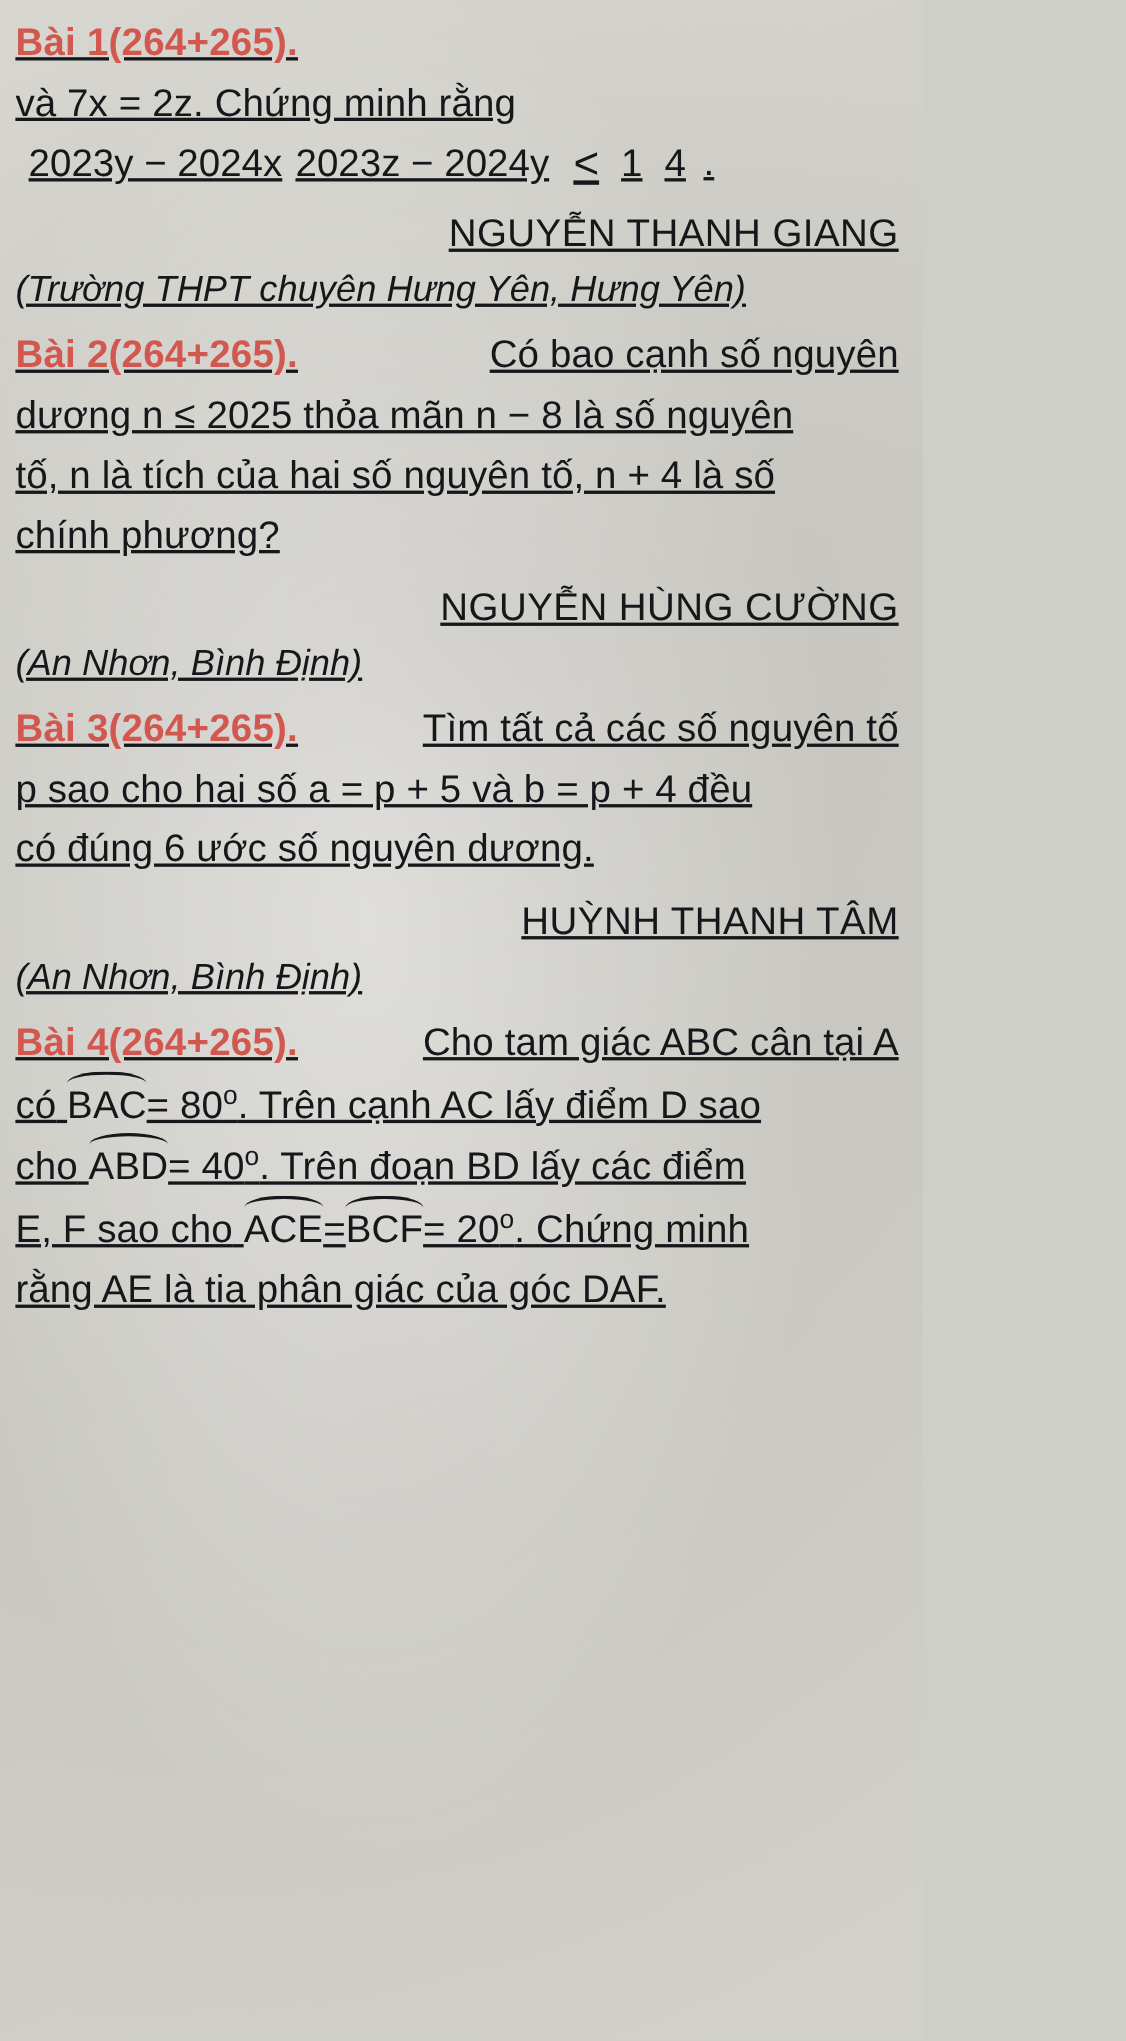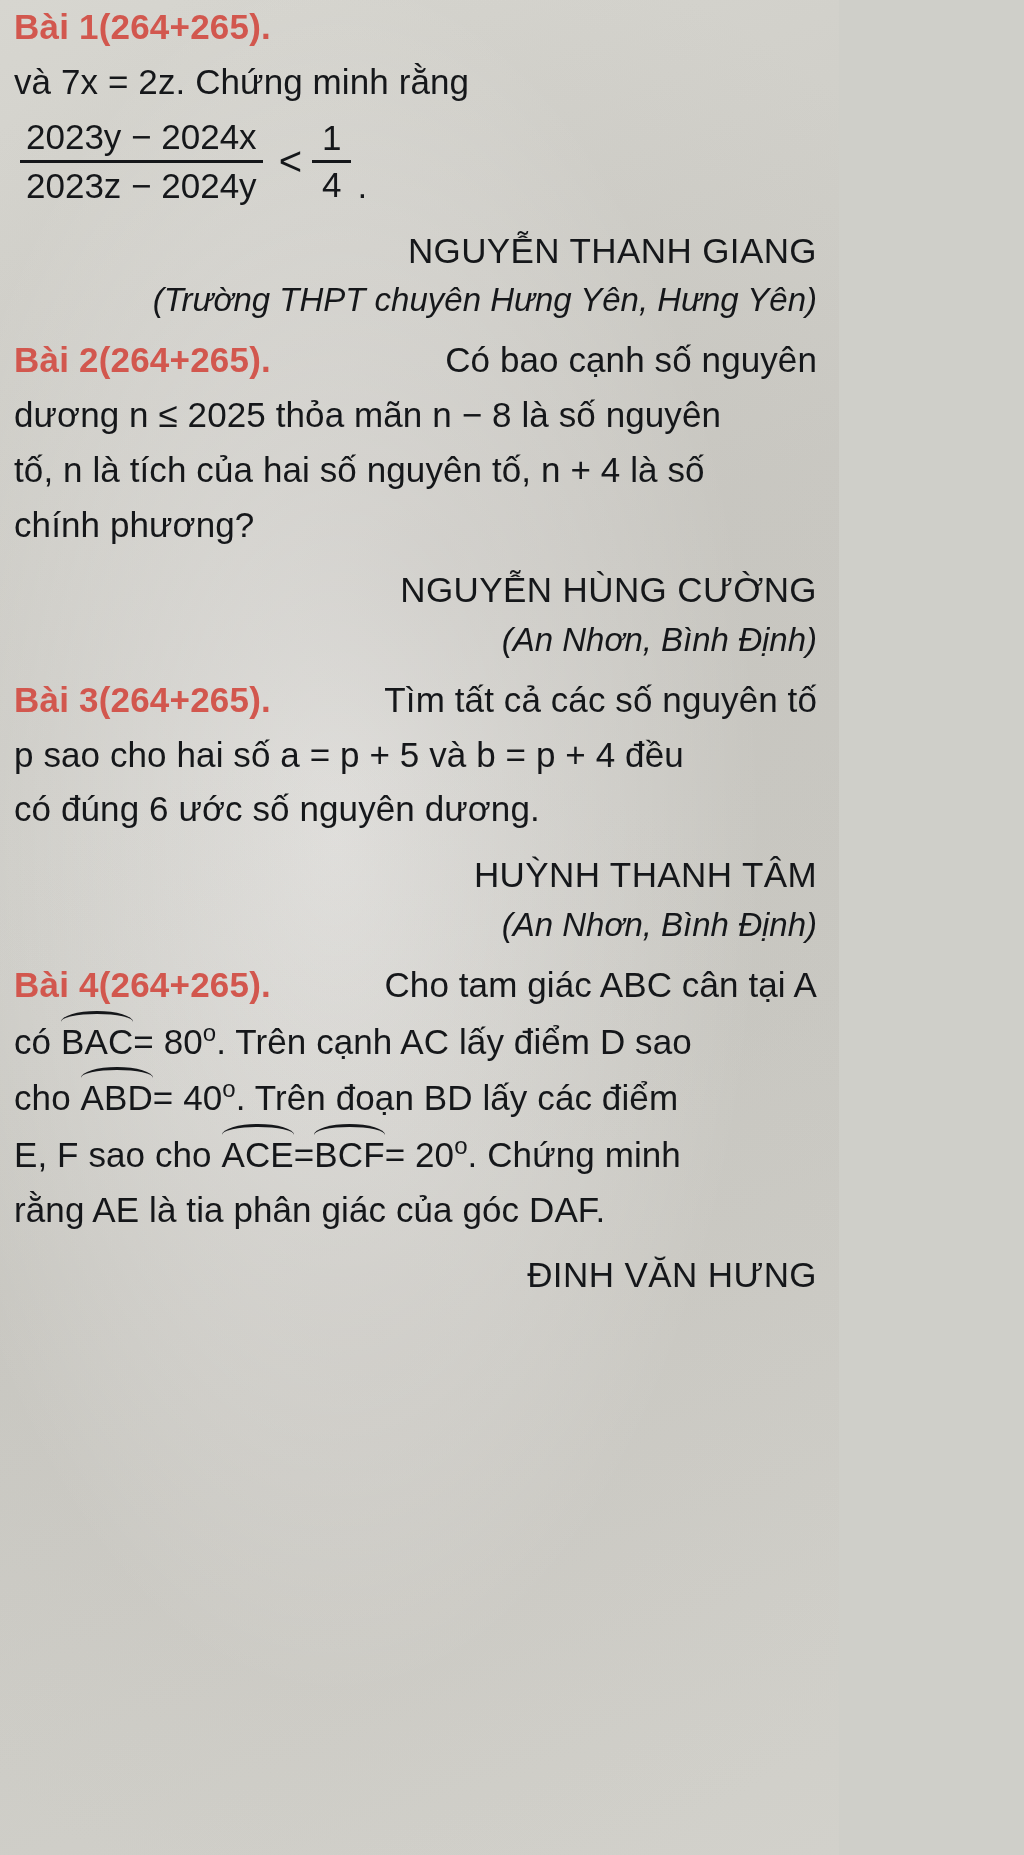--- a/index.html
+++ b/index.html
@@ -14,23 +14,24 @@
     overflow: hidden;
   }
   .page {
     position: relative;
     width: 839px;
     height: 1855px;
     background:
       radial-gradient(ellipse at 40% 45%, rgba(255,255,255,0.55) 0%, rgba(255,255,255,0.0) 60%),
       linear-gradient(160deg, #d7d6d0 0%, #cbcac4 35%, #c9c8c2 60%, #d2d1cb 100%);
     box-sizing: border-box;
-    padding: 2px 22px 0 14px;
+    padding: 14px 22px 0 14px;
     color: #15171a;
     overflow: hidden;
+    text-decoration: underline;
   }
   
   .page::before {
     content: "";
     position: absolute;
     inset: 0;
     background:
       radial-gradient(circle at 52% 30%, rgba(180,175,170,0.25) 0%, rgba(180,175,170,0) 45%),
       radial-gradient(circle at 45% 72%, rgba(190,185,180,0.22) 0%, rgba(190,185,180,0) 42%);
     pointer-events: none;
@@ -59,37 +60,37 @@
   }
   .author {
     text-align: right;
     font-size: 35px;
     line-height: 1.42;
     margin: 16px 0 2px 0;
     letter-spacing: 0.4px;
     white-space: nowrap;
   }
   .affil {
-    text-align: right;
+    text-align: left;
     font-size: 33px;
     font-style: italic;
     line-height: 1.4;
     margin: 0 0 12px 0;
     white-space: nowrap;
   }
   
   .frac-row {
     display: flex;
     align-items: center;
     margin: 8px 0 16px 6px;
     font-size: 35px;
   }
   .frac {
     display: inline-flex;
-    flex-direction: column;
+    flex-direction: row;
     align-items: center;
     vertical-align: middle;
     margin-right: 6px;
   }
   .frac .num, .frac .den {
     padding: 1px 6px;
     font-size: 35px;
     line-height: 1.26;
     white-space: nowrap;
   }
@@ -186,16 +187,15 @@
       <span class="over"><span class="arc"></span><span>ABD</span></span><span>= 40</span><span class="sup">o</span><span>. Trên đoạn BD lấy các điểm</span>
     </div>
 
     <div class="line">
       <span>E, F sao cho</span>
       <span class="over"><span class="arc"></span><span>ACE</span></span><span>=</span><span class="over"><span class="arc"></span><span>BCF</span></span><span>= 20</span><span class="sup">o</span><span>. Chứng minh</span>
     </div>
 
     <div class="line">rằng AE là tia phân giác của góc DAF.</div>
 
-    <div class="author">ĐINH VĂN HƯNG</div>
 
   </div>
 </div>
 
 </body></html>

